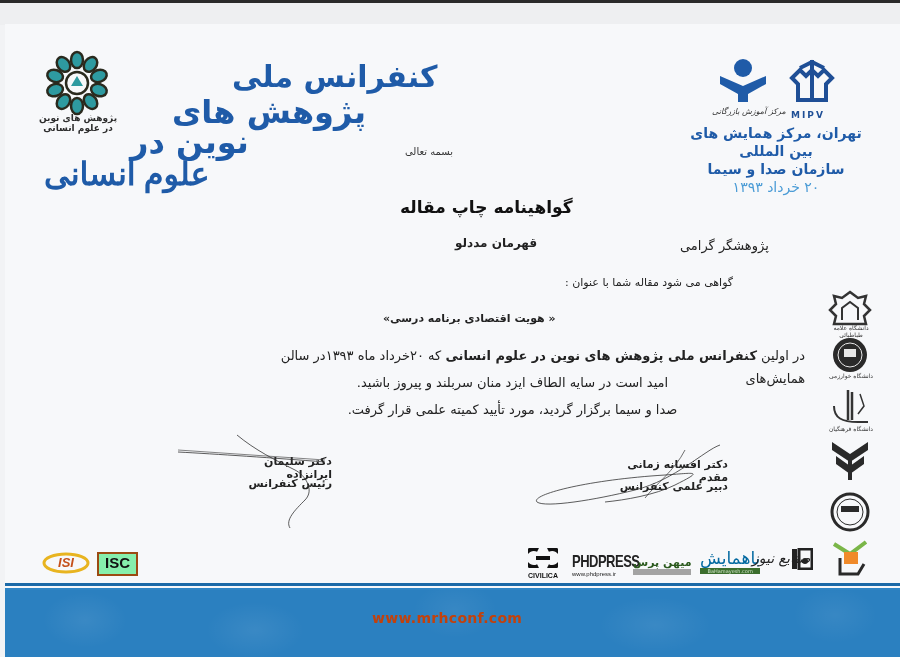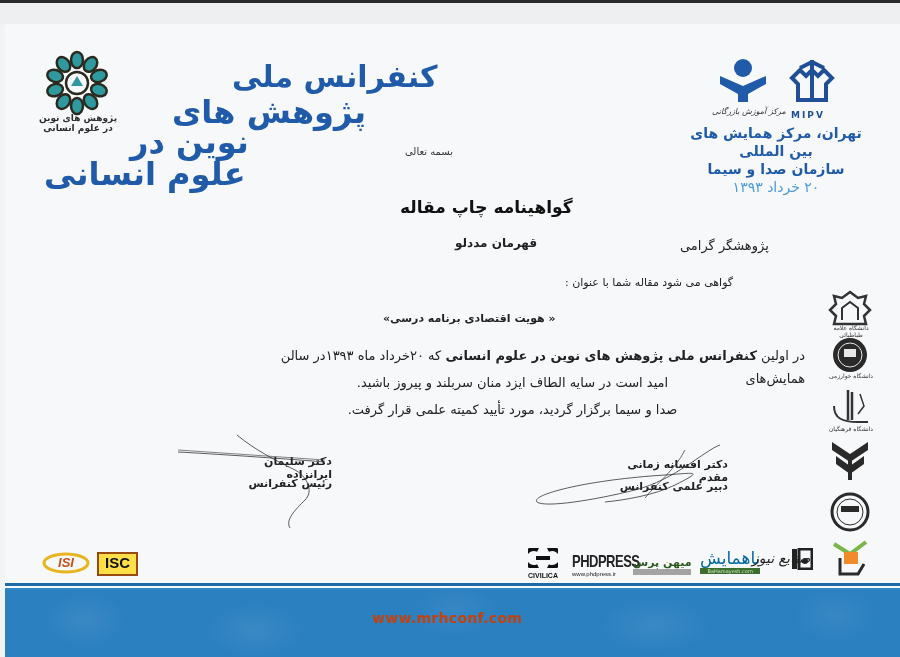--- a/index.html
+++ b/index.html
@@ -18,21 +18,21 @@
   
   .rosette { position: absolute; left: 44px; top: 50px; width: 66px; height: 66px; }
   .rosette-cap {
     position: absolute; left: 32px; top: 113px; width: 92px; text-align: center;
     font-size: 9px; line-height: 10px; color: #2d2d2d; font-weight: bold; direction: rtl;
   }
   .conf-title { position: absolute; direction: rtl; color: #1f5ba8; font-weight: bold; line-height: 1; text-align: right; }
   .ct1 { left: 232px; top: 62px; font-size: 30px; }
   .ct2 { left: 172px; top: 96px; font-size: 32px; }
   .ct3 { left: 130px; top: 126px; font-size: 32px; }
-  .ct4 { left: 44px; top: 158px; font-size: 32px; }
+  .ct4 { left: 44px; top: 158px; font-size: 32px; font-family: Liberation Serif, serif; }
 
   .besmeh { position: absolute; left: 405px; top: 146px; font-size: 10px; color: #333; direction: rtl; }
 
   
   .logo-merkez { position: absolute; left: 718px; top: 58px; width: 50px; height: 46px; }
   .logo-merkez-cap { position: absolute; left: 712px; top: 107px; font-size: 8px; font-style: italic; color: #333; direction: rtl; }
   .logo-mipv { position: absolute; left: 786px; top: 58px; width: 52px; height: 46px; }
   .logo-mipv-cap { position: absolute; left: 791px; top: 110px; font-size: 9px; font-weight: bold; letter-spacing: 2px; color: #1f4f96; }
   .venue { position: absolute; left: 680px; top: 124px; width: 192px; text-align: center; direction: rtl; color: #1f5ba8; font-weight: bold; }
   .venue .l1 { font-size: 14px; line-height: 18px; }
@@ -56,21 +56,21 @@
   .sig-left { left: 232px; top: 455px; width: 100px; }
   .sig-right { left: 600px; top: 458px; width: 128px; }
   .scribble { position: absolute; pointer-events: none; }
 
   
   .side-logo { position: absolute; left: 828px; width: 44px; height: 40px; }
   .side-cap { position: absolute; left: 826px; width: 50px; font-size: 6px; text-align: center; color: #333; direction: rtl; }
 
   
   .isi { position: absolute; left: 42px; top: 550px; width: 48px; height: 24px; }
-  .isc { position: absolute; left: 97px; top: 552px; width: 41px; height: 24px; background: #fde047; border: 2px solid #9b4a12; box-sizing: border-box;
+  .isc { position: absolute; left: 97px; top: 552px; width: 41px; height: 24px; background: #86efac; border: 2px solid #9b4a12; box-sizing: border-box;
          font-size: 15px; font-weight: bold; color: #111; text-align: center; line-height: 17px; font-family: "Liberation Sans", sans-serif; }
   .civilica { position: absolute; left: 522px; top: 548px; width: 42px; height: 30px; text-align: center; }
   .civilica .txt { font-size: 7px; font-weight: bold; color: #111; font-family: "Liberation Sans", sans-serif; }
   .phdpress { position: absolute; left: 572px; top: 552px; font-family: "Liberation Sans", sans-serif; color: #222; }
   .phdpress .big { font-size: 13px; font-weight: bold; letter-spacing: -0.5px; transform: scaleY(1.3); display: inline-block; }
   .phdpress .small { font-size: 6px; display: block; margin-top: 1px; }
   .mihan { position: absolute; left: 633px; top: 556px; font-size: 11px; font-weight: bold; color: #2b5a1e; direction: rtl; border-bottom: 6px solid #a3a3a3; }
   .bahamayesh { position: absolute; left: 700px; top: 548px; text-align: center; direction: rtl; }
   .bahamayesh .t { font-size: 17px; color: #0369a1; }
   .bahamayesh .u { background: #3b6e2d; color: #cfe3c6; font-size: 5px; padding: 0 2px; direction: ltr; }

